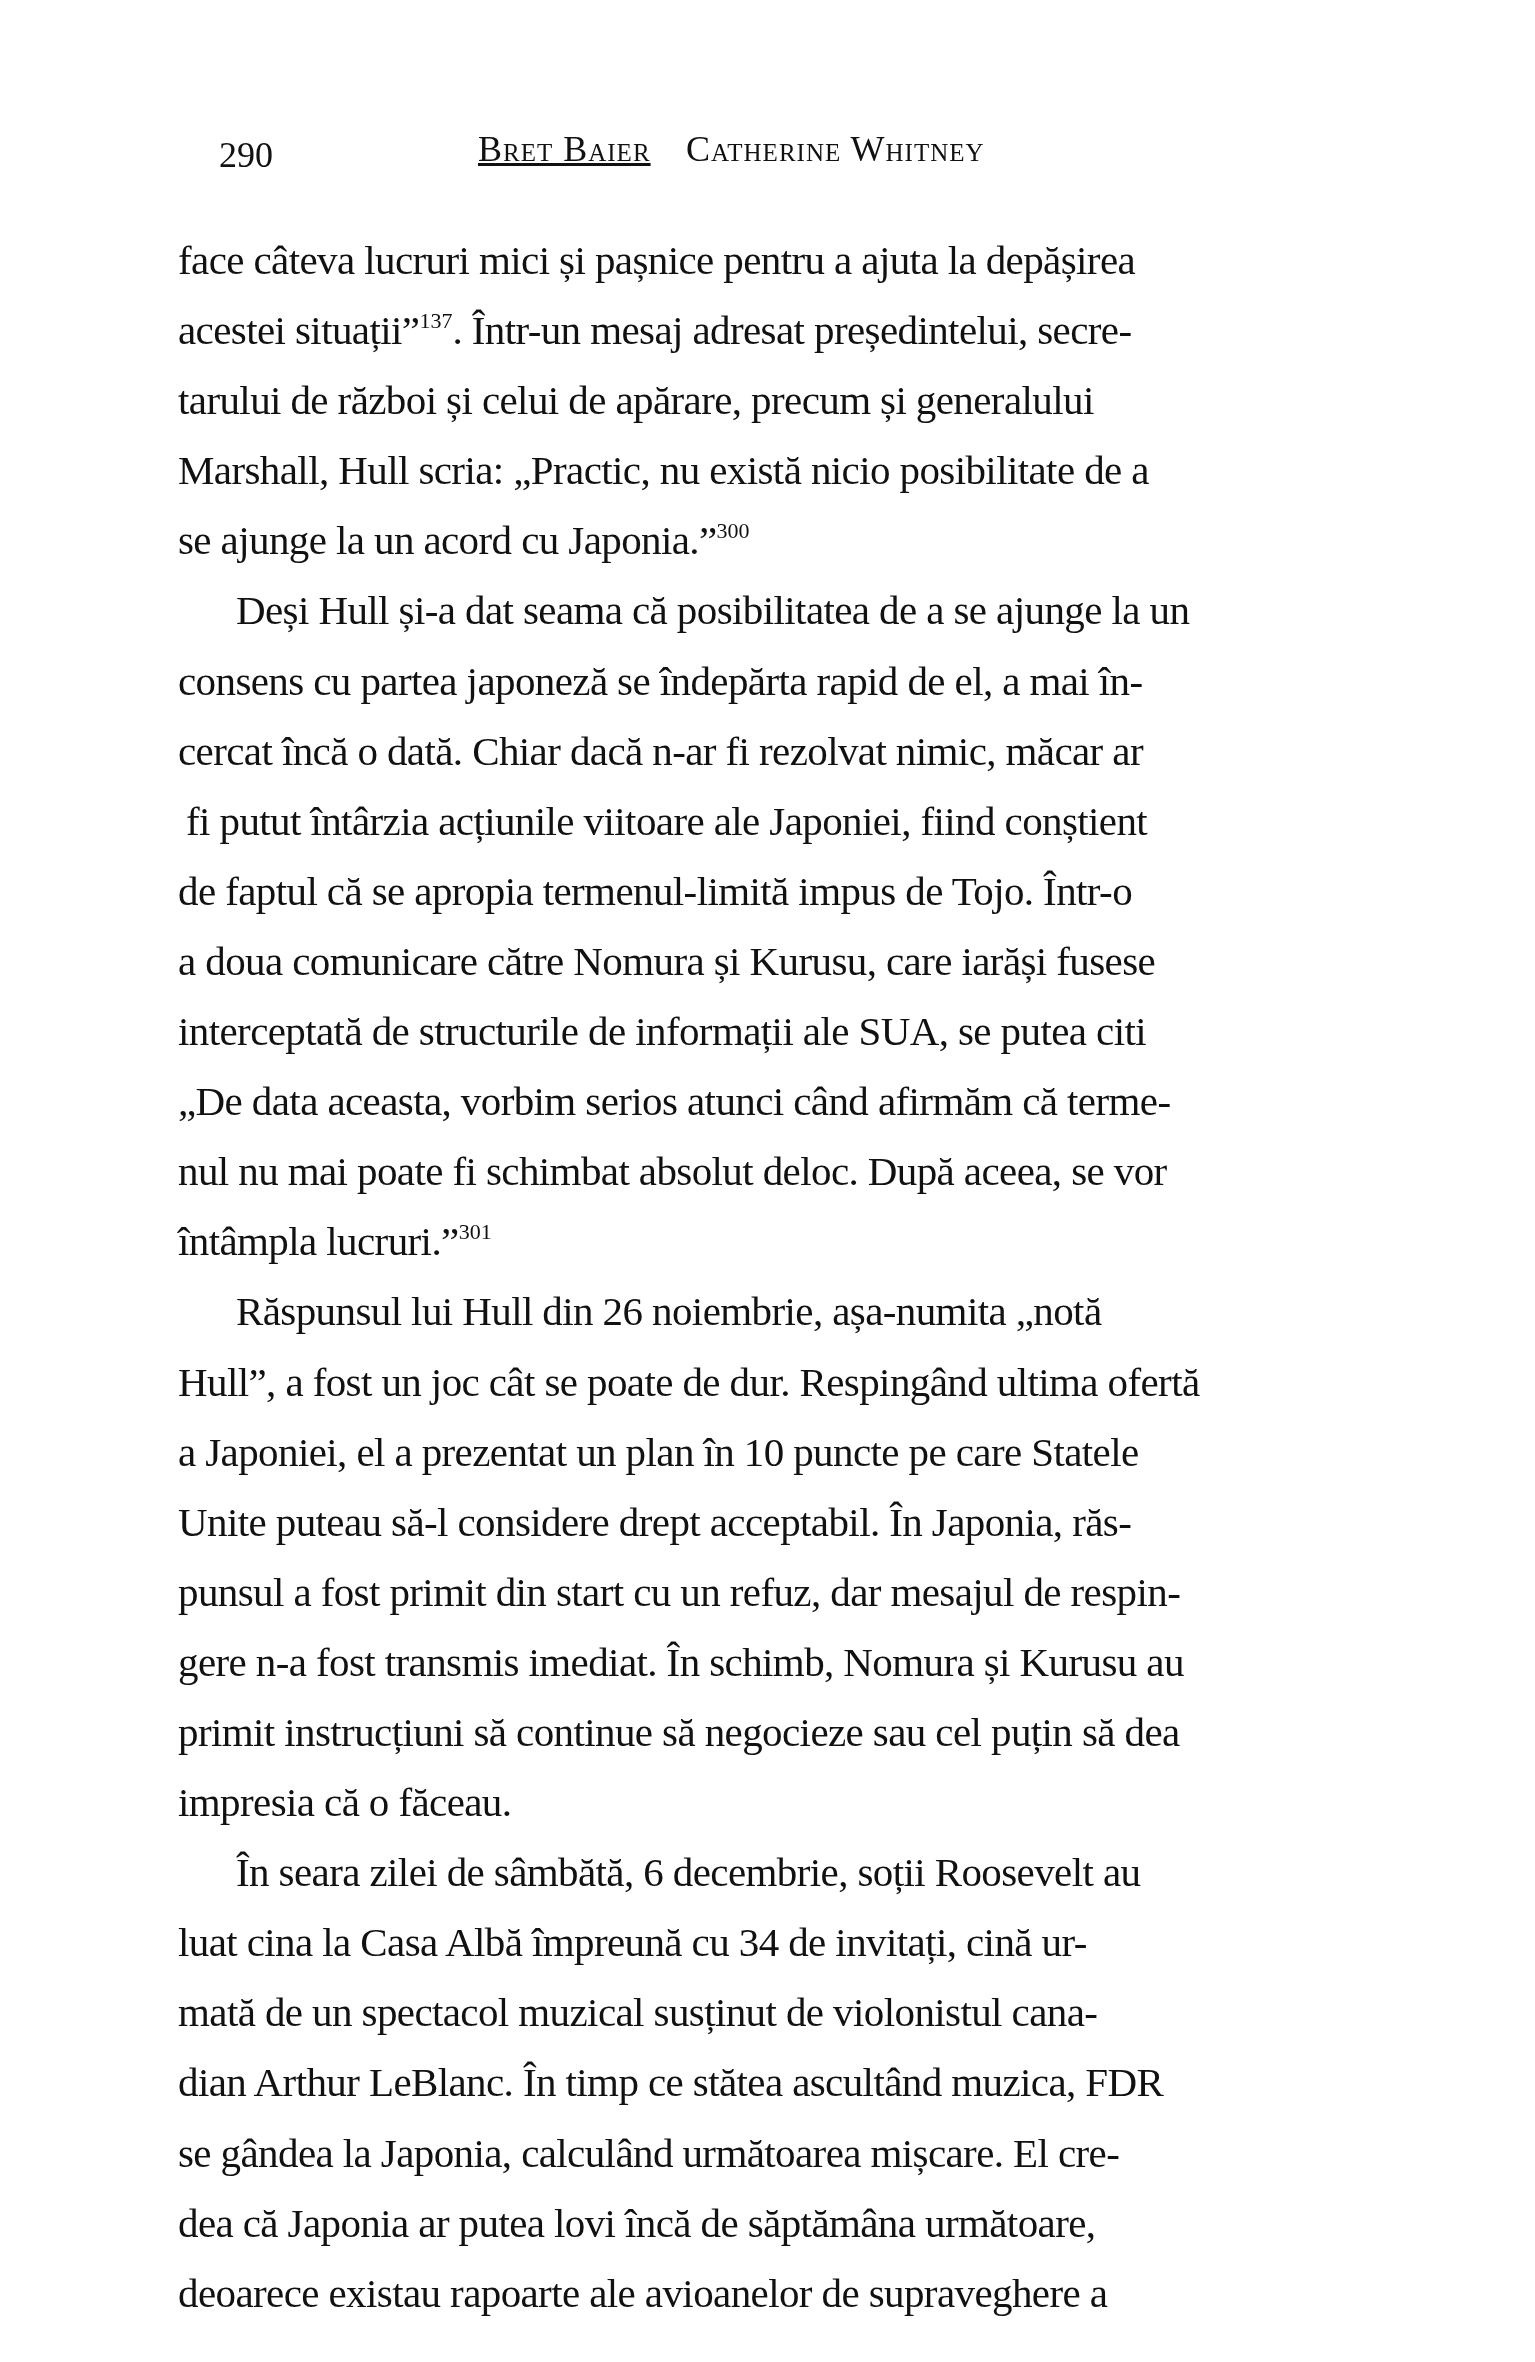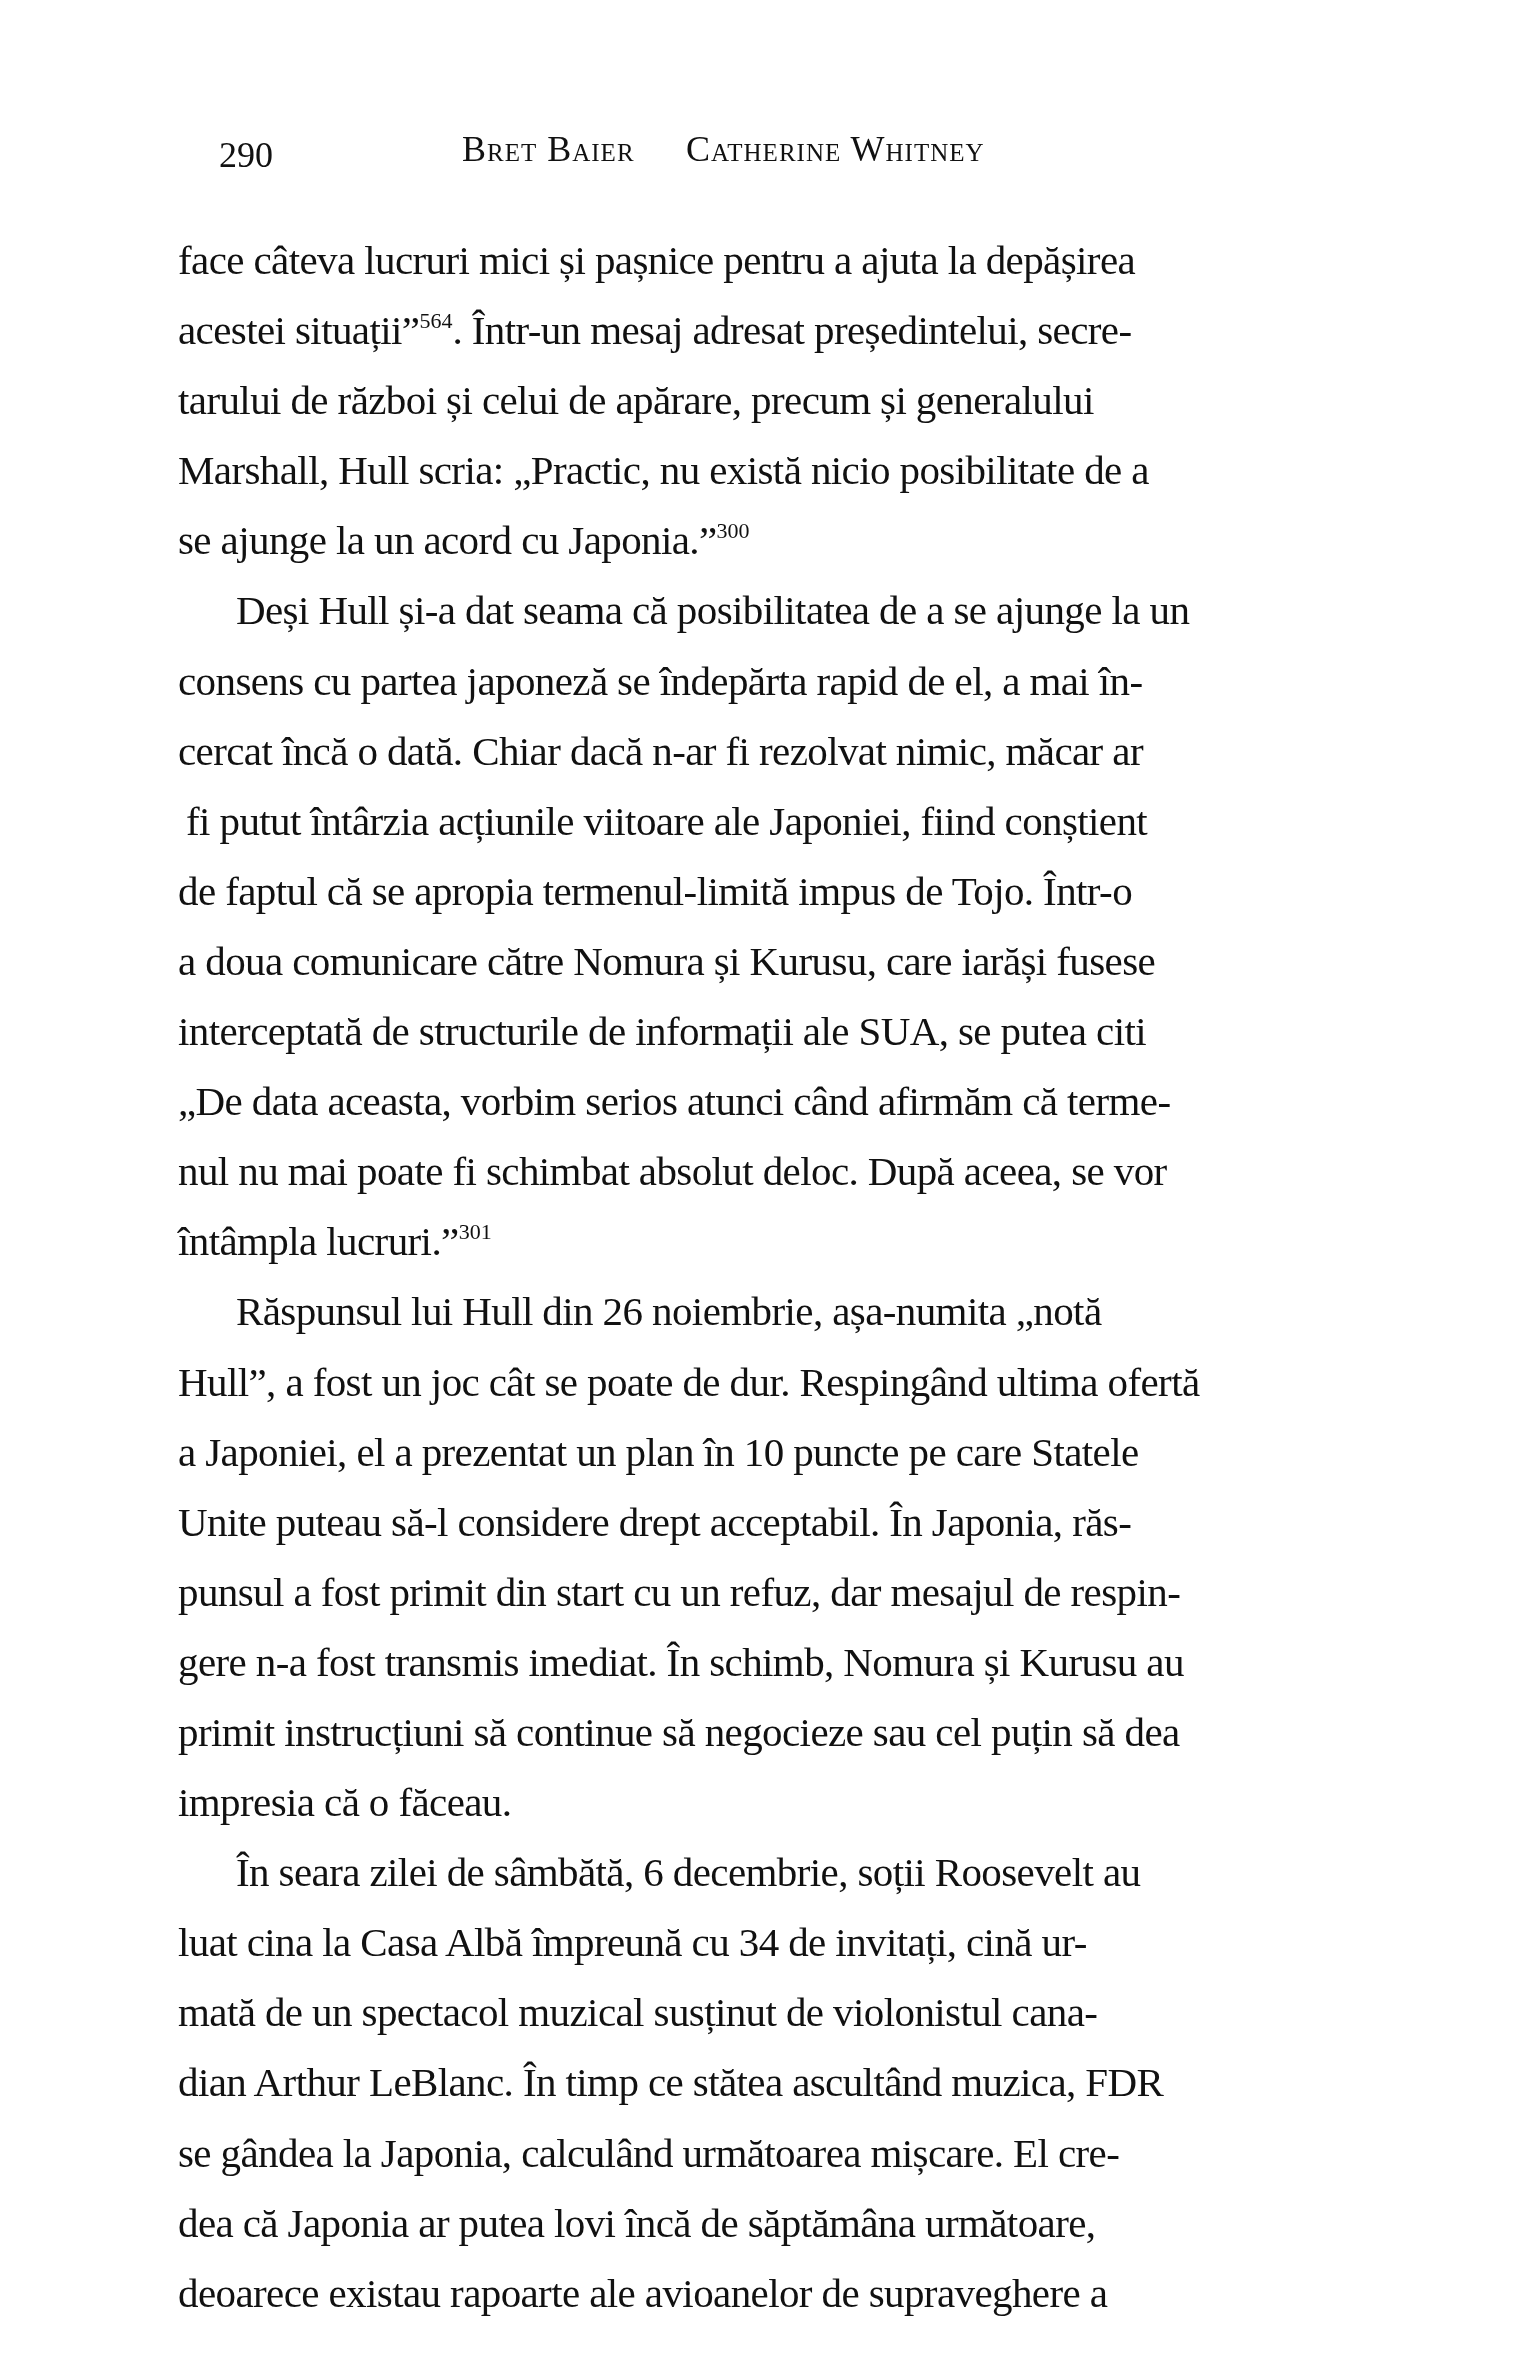--- a/index.html
+++ b/index.html
@@ -30,21 +30,21 @@
       top: 6px;
       margin-left: 41px;
     }
     .author {
       position: absolute;
       top: 0;
       font-variant: small-caps;
       letter-spacing: 1px;
       font-size: 36px;
     }
-    .author-1 { left: 284px; }
+    .author-1 { left: 300px; text-decoration: underline; }
     .author-2 { left: 508px; }
 
     .text-block {
       position: absolute;
       top: 225px;
       left: 178px;
       width: 1177px;
     }
     .line {
       height: 70.1px;
@@ -72,21 +72,21 @@
 <body>
 
 <div class="running-head">
   <span class="page-number">290</span>
   <span class="author author-1">Bret Baier</span>
   <span class="author author-2">Catherine Whitney</span>
 </div>
 
 <div class="text-block" id="text-block">
     <div class="line" style="word-spacing: 0px; text-align-last: left;"><span>face câteva lucruri mici și pașnice pentru a ajuta la depășirea</span></div>
-    <div class="line" style="word-spacing: 0px; text-align-last: left;"><span>acestei situații”</span><sup class="fn">564</sup><span>. Într-un mesaj adresat președintelui, secre-</span></div>
+    <div class="line" style="word-spacing: 0px; text-align-last: left;"><span>acestei situații”</span><sup class="fn">137</sup><span>. Într-un mesaj adresat președintelui, secre-</span></div>
     <div class="line" style="word-spacing: 0px; text-align-last: left;"><span>tarului de război și celui de apărare, precum și generalului</span></div>
     <div class="line" style="word-spacing: 0px; text-align-last: left;"><span>Marshall, Hull scria: „Practic, nu există nicio posibilitate de a</span></div>
     <div class="line last"><span>se ajunge la un acord cu Japonia.”</span><sup class="fn">300</sup></div>
     <div class="line indent" style="word-spacing: 0px; text-align-last: left;"><span>Deși Hull și-a dat seama că posibilitatea de a se ajunge la un</span></div>
     <div class="line" style="word-spacing: 0px; text-align-last: left;"><span>consens cu partea japoneză se îndepărta rapid de el, a mai în-</span></div>
     <div class="line" style="word-spacing: 0px; text-align-last: left;"><span>cercat încă o dată. Chiar dacă n-ar fi rezolvat nimic, măcar ar</span></div>
     <div class="line" style="word-spacing: 0px; text-align-last: left; margin-left: 8px;"><span>fi putut întârzia acțiunile viitoare ale Japoniei, fiind conștient</span></div>
     <div class="line" style="word-spacing: 0px; text-align-last: left;"><span>de faptul că se apropia termenul-limită impus de Tojo. Într-o</span></div>
     <div class="line" style="word-spacing: 0px; text-align-last: left;"><span>a doua comunicare către Nomura și Kurusu, care iarăși fusese</span></div>
     <div class="line" style="word-spacing: 0px; text-align-last: left;"><span>interceptată de structurile de informații ale SUA, se putea citi</span></div>

